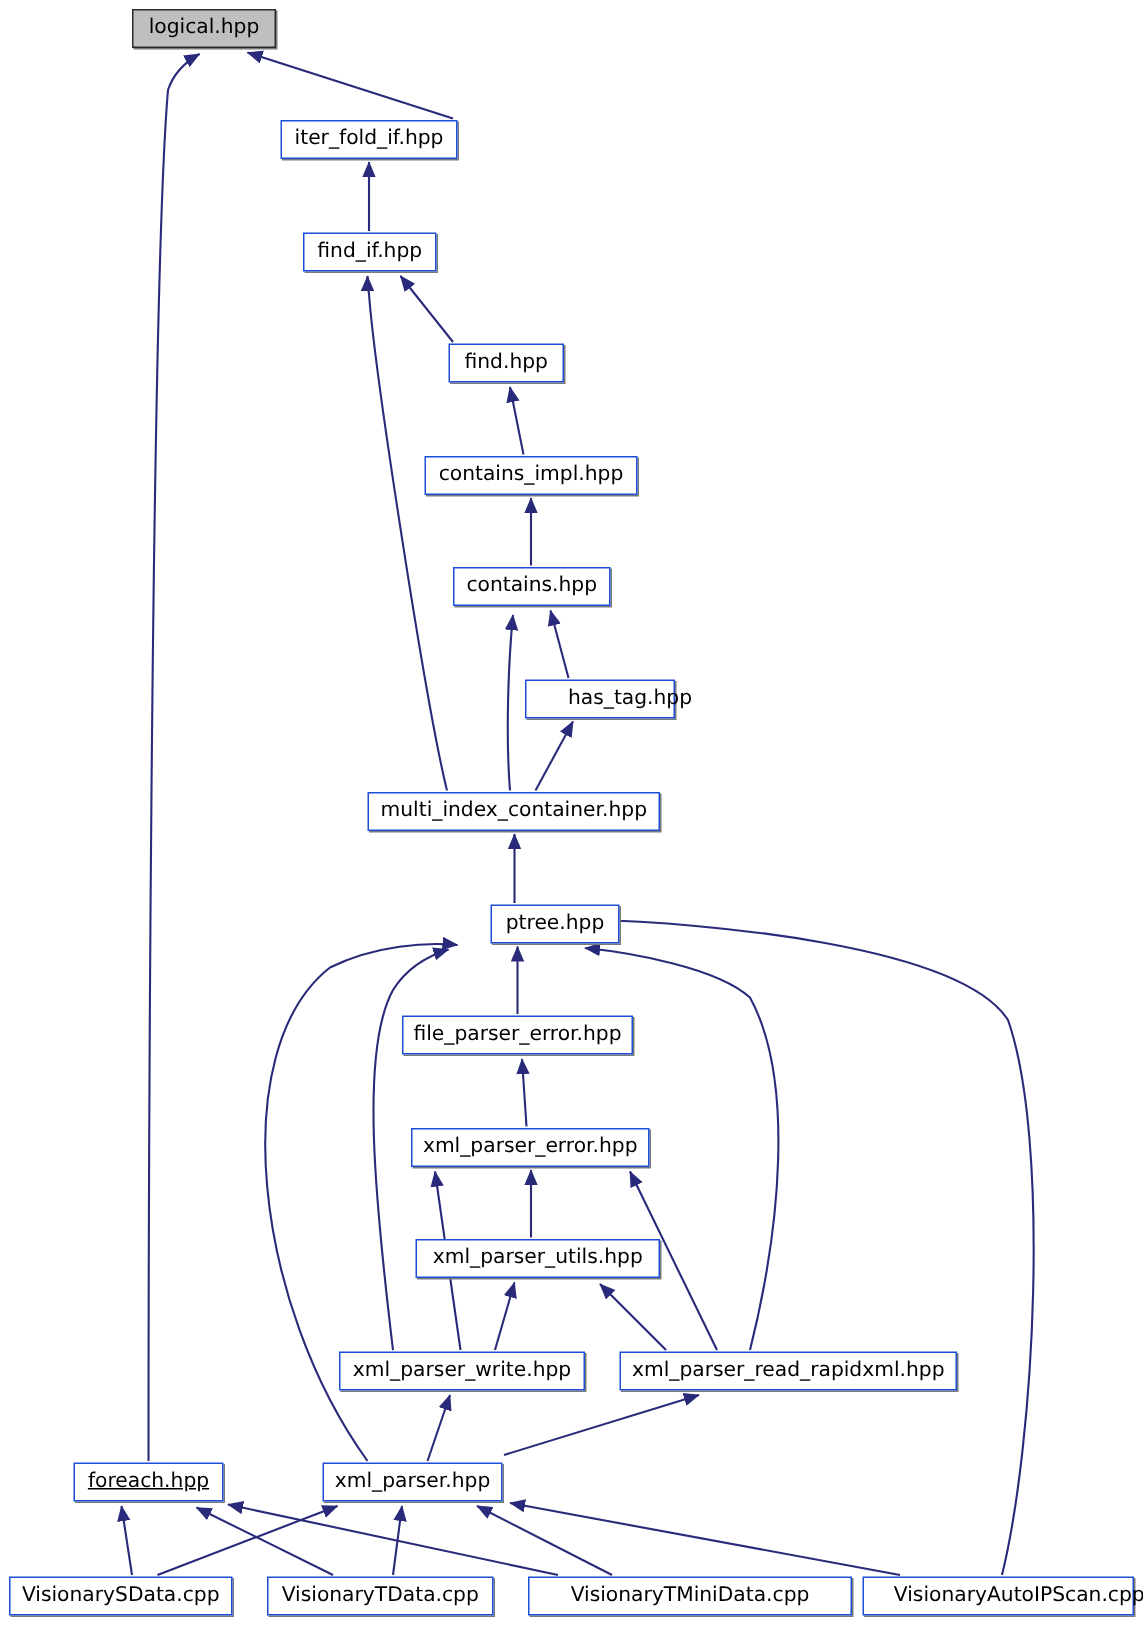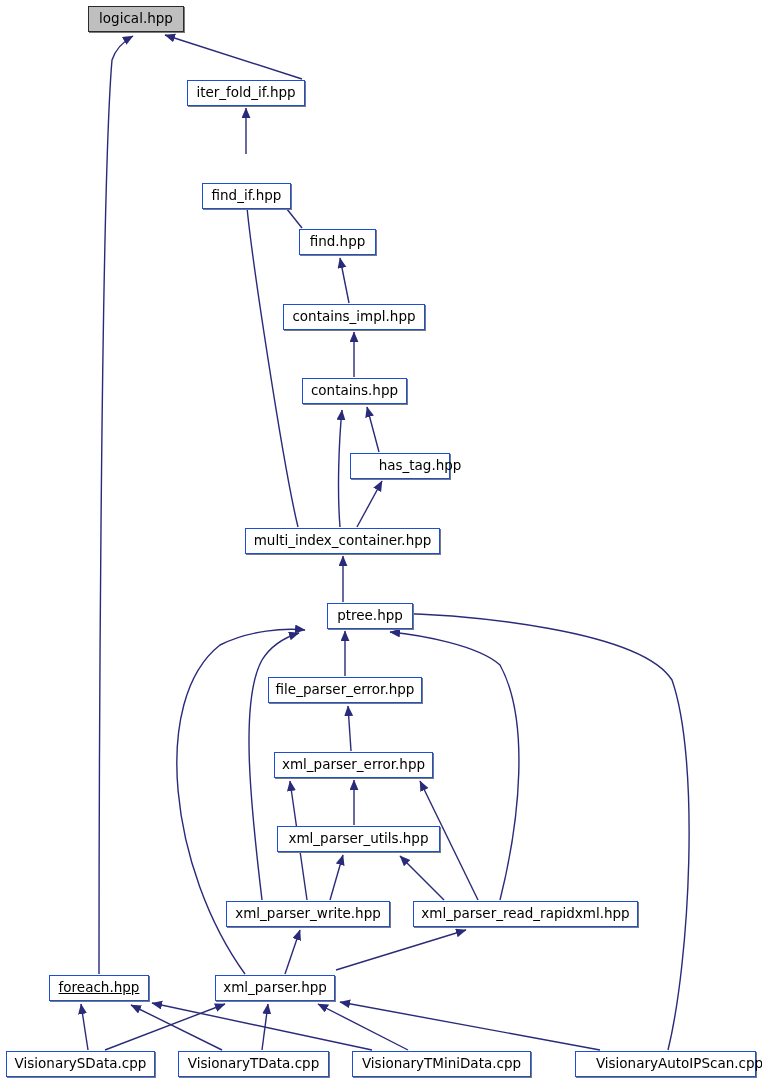--- a/index.html
+++ b/index.html
@@ -74,21 +74,21 @@
         <path d="M 600,1050 L 340,1002" marker-end="url(#arrow)"></path>
       </g>
   </svg>
   <div id="node-layer">
       <div class="node root" style="left: 88px; top: 6px; width: 96px; height: 26px;">
         <span class="node-label">logical.hpp</span>
       </div>
       <div class="node" style="left: 187px; top: 80px; width: 118px; height: 26px;">
         <span class="node-label">iter_fold_if.hpp</span>
       </div>
-      <div class="node" style="left: 202px; top: 155px; width: 89px; height: 26px; margin-top: 28px;">
+      <div class="node" style="left: 202px; top: 155px; width: 89px; height: 26px;">
         <span class="node-label">find_if.hpp</span>
       </div>
       <div class="node" style="left: 299px; top: 229px; width: 77px; height: 26px;">
         <span class="node-label">find.hpp</span>
       </div>
       <div class="node" style="left: 283px; top: 304px; width: 142px; height: 26px;">
         <span class="node-label">contains_impl.hpp</span>
       </div>
       <div class="node" style="left: 302px; top: 378px; width: 105px; height: 26px;">
         <span class="node-label">contains.hpp</span>
@@ -122,20 +122,20 @@
       </div>
       <div class="node" style="left: 215px; top: 975px; width: 120px; height: 26px;">
         <span class="node-label">xml_parser.hpp</span>
       </div>
       <div class="node" style="left: 6px; top: 1051px; width: 149px; height: 26px;">
         <span class="node-label">VisionarySData.cpp</span>
       </div>
       <div class="node" style="left: 178px; top: 1051px; width: 151px; height: 26px;">
         <span class="node-label">VisionaryTData.cpp</span>
       </div>
-      <div class="node" style="left: 352px; top: 1051px; width: 179px; height: 26px;">
+      <div class="node" style="left: 352px; top: 1051px; width: 216px; height: 26px;">
         <span class="node-label">VisionaryTMiniData.cpp</span>
       </div>
       <div class="node" style="left: 575px; top: 1051px; width: 181px; height: 26px; padding-left: 28px;">
         <span class="node-label">VisionaryAutoIPScan.cpp</span>
       </div>
     </div>
 </div>
 
 </body></html>

